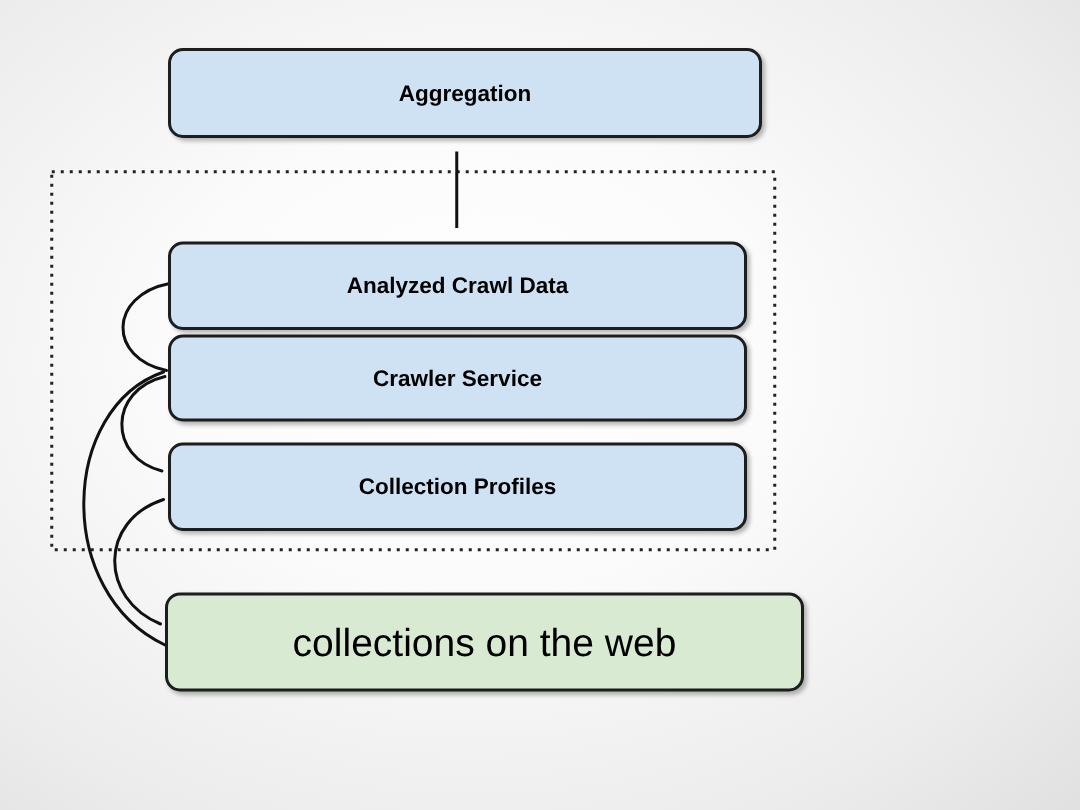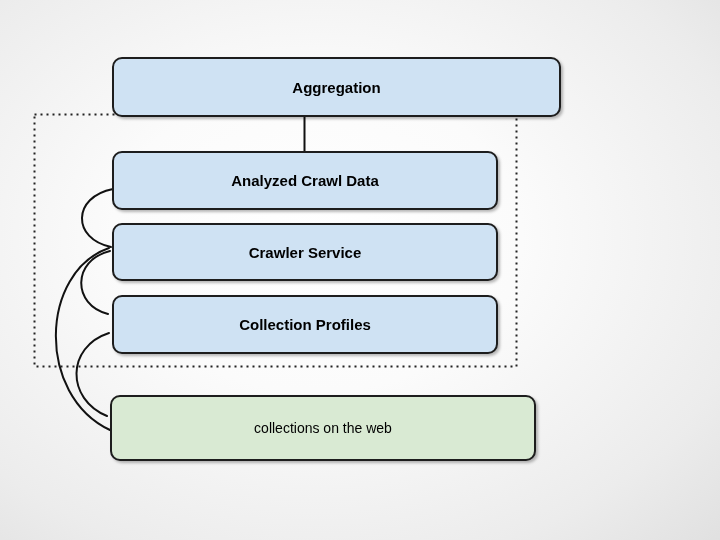--- a/index.html
+++ b/index.html
@@ -28,24 +28,24 @@
     border: 2px solid #1d1d1d;
     border-radius: 10px;
     display: flex;
     align-items: center;
     justify-content: center;
     text-align: center;
     color: #000000;
     box-shadow: 2px 2px 3px rgba(0,0,0,0.28);
   }
   .node.blue { background: var(--node-blue, #cfe2f3); font-weight: bold; font-size: 15px; }
-  .node.green { background: var(--node-green, #d9ead3); font-weight: normal; font-size: 14px; }
+  .node.green { background: var(--node-green, #d9ead3); font-weight: normal; font-size: 26px; }
 
-  #n-aggregation { left: 112px; top: 57px;  width: 449px; height: 60px; }
-  #n-analyzed    { left: 112px; top: 151px; width: 386px; height: 59px; }
+  #n-aggregation { left: 112px; top: 32px;  width: 396px; height: 60px; }
+  #n-analyzed    { left: 112px; top: 161px; width: 386px; height: 59px; }
   #n-crawler     { left: 112px; top: 223px; width: 386px; height: 58px; }
   #n-profiles    { left: 112px; top: 295px; width: 386px; height: 59px; }
   #n-web         { left: 110px; top: 395px; width: 426px; height: 66px; }
 </style>
 </head>
 <body>
 
 <div class="stage">
 
   <svg class="connector-layer" viewBox="0 0 720 540" xmlns="http://www.w3.org/2000/svg">

